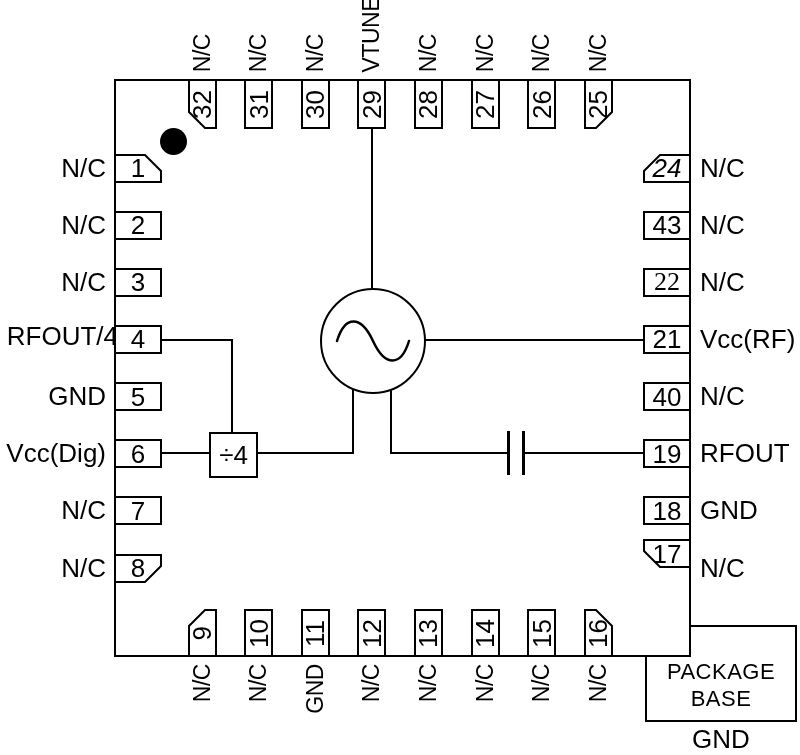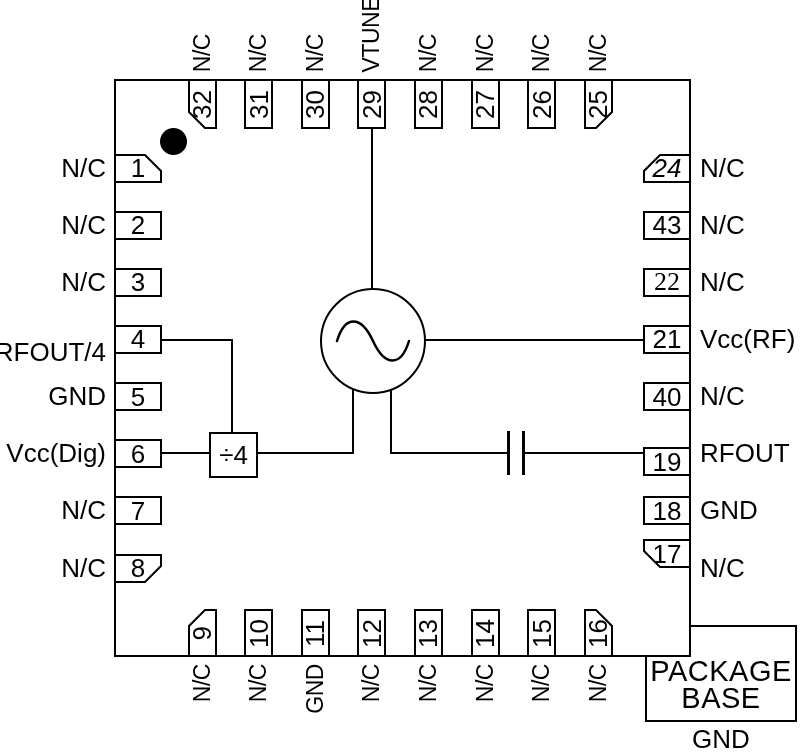--- a/index.html
+++ b/index.html
@@ -12,21 +12,21 @@
     position:absolute;left:114px;top:79px;width:577px;height:578px;
     border:2px solid #000;box-sizing:border-box;background:#fff;z-index:1;
   }
   
   #pkg-box{
     position:absolute;left:645px;top:625px;width:152px;height:97px;
     border:2px solid #000;box-sizing:border-box;background:#fff;z-index:0;
   }
   #pkg-text{
     position:absolute;left:0;right:0;top:31px;text-align:center;
-    font-size:29px;line-height:27px;letter-spacing:0.5px;
+    font-size:22px;line-height:27px;letter-spacing:0.5px;
   }
   #pkg-gnd{
     position:absolute;left:645px;top:724px;width:152px;text-align:center;
     font-size:26px;z-index:0;
   }
   
   #dot{
     position:absolute;left:160px;top:128px;width:27px;height:27px;border-radius:50%;
     background:#000;z-index:4;
   }
@@ -318,21 +318,21 @@
         <span>N/C</span>
       </div>
       <div class="pin" style="left: 113px; top: 323.95px; width: 50px; height: 31px;">
         <svg width="50" height="31">
           <polygon points="2,2 48,2 48,29 2,29" fill="#fff" stroke="#000" stroke-width="2"></polygon>
         </svg>
         <div class="num">
           <span>4</span>
         </div>
       </div>
-      <div class="hlabel end" style="left: 0px; width: 106px; top: 337px;">
+      <div class="hlabel end" style="left: 0px; width: 106px; top: 321px; padding-left: 12px;">
         <span>RFOUT/4</span>
       </div>
       <div class="pin" style="left: 113px; top: 381.1px; width: 50px; height: 31px;">
         <svg width="50" height="31">
           <polygon points="2,2 48,2 48,29 2,29" fill="#fff" stroke="#000" stroke-width="2"></polygon>
         </svg>
         <div class="num">
           <span>5</span>
         </div>
       </div>
@@ -420,21 +420,21 @@
         <svg width="50" height="31">
           <polygon points="2,2 48,2 48,29 2,29" fill="#fff" stroke="#000" stroke-width="2"></polygon>
         </svg>
         <div class="num">
           <span>40</span>
         </div>
       </div>
       <div class="hlabel" style="left: 700px; width: 98px; top: 381.6px;">
         <span>N/C</span>
       </div>
-      <div class="pin" style="left: 642px; top: 438.25px; width: 50px; height: 31px; margin-top: 8px;">
+      <div class="pin" style="left: 642px; top: 438.25px; width: 50px; height: 31px;">
         <svg width="50" height="31">
           <polygon points="2,2 48,2 48,29 2,29" fill="#fff" stroke="#000" stroke-width="2"></polygon>
         </svg>
         <div class="num">
           <span>19</span>
         </div>
       </div>
       <div class="hlabel" style="left: 700px; width: 98px; top: 438.75px;">
         <span>RFOUT</span>
       </div>

